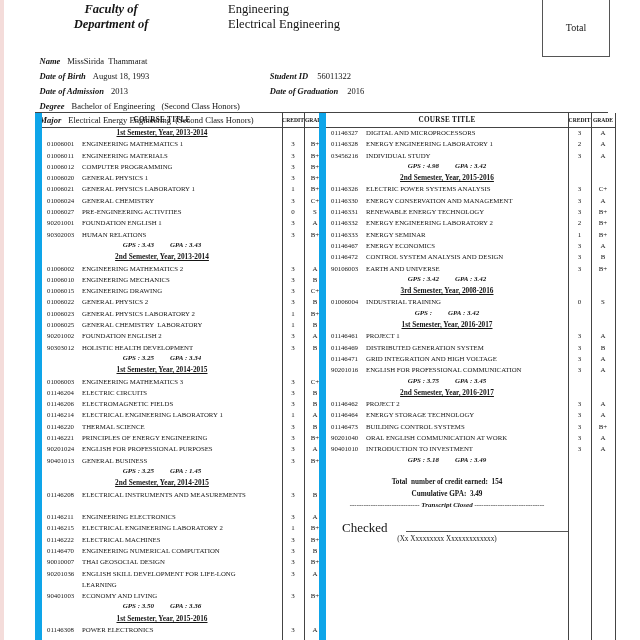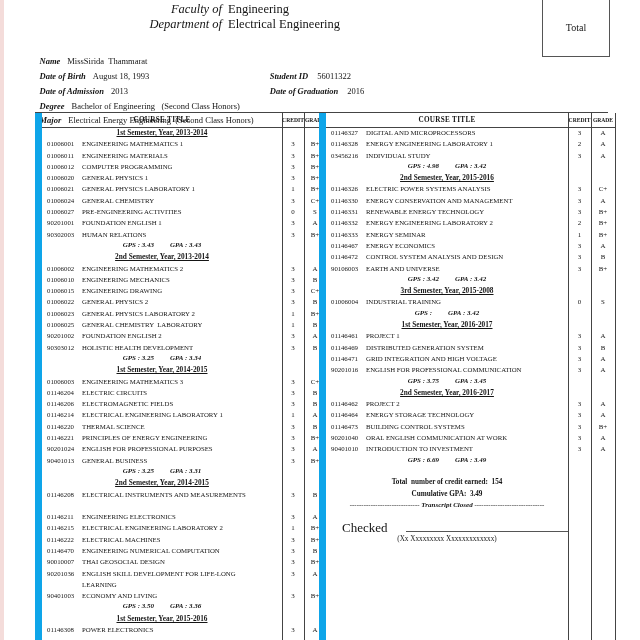--- a/index.html
+++ b/index.html
@@ -4,21 +4,21 @@
 <style>
   html,body{margin:0;padding:0;}
   body{width:640px;height:640px;background:#fff;overflow:hidden;
        font-family:"Liberation Serif","DejaVu Serif",serif;color:#151515;}
   .page{position:absolute;left:0;top:0;width:640px;height:640px;background:#fff;}
   .edge-strip{position:absolute;left:0;top:0;width:4px;height:640px;background:#f4dcda;}
 
   
   .doc-header{position:absolute;left:0;top:2px;width:460px;}
   .h-line{display:flex;line-height:15px;font-size:12.5px;}
-  .h-label{flex:0 0 222px;text-align:right;font-weight:normal;font-style:italic;}
+  .h-label{flex:0 0 222px;text-align:center;font-weight:bold;font-style:italic;}
   .h-value{padding-left:6px;white-space:pre;}
   .photo-box{position:absolute;left:542px;top:-2px;width:66px;height:57px;
              border:1px solid #555;display:flex;align-items:center;justify-content:center;
              font-size:10px;background:#fff;}
 
   
   .info-line{position:absolute;left:31px;font-size:8.5px;line-height:12px;white-space:pre;}
   .i-label{font-weight:bold;font-style:italic;margin-right:7px;}
   .i-pair2{position:absolute;left:257px;top:0;white-space:pre;}
   .info-line .i-pair2 .i-label{margin-right:9px;}
@@ -343,21 +343,21 @@
             <div class="c-title">
               <span class="c-code">90401013</span>
               <span class="c-text">GENERAL BUSINESS</span>
             </div>
             <div class="c-credit">3</div>
             <div class="c-grade">B+</div>
           </div>
           <div class="trow t-gps">
             <div class="c-title">
               <span class="gps-part">GPS : 3.25</span>
-              <span class="gps-part gpa">GPA : 3.31</span>
+              <span class="gps-part gpa">GPA : 1.45</span>
             </div>
             <div class="c-credit"></div>
             <div class="c-grade"></div>
           </div>
           <div class="trow t-section">
             <div class="c-title">
               <span class="section-text">2nd Semester, Year, 2014-2015</span>
             </div>
             <div class="c-credit"></div>
             <div class="c-grade"></div>
@@ -578,21 +578,21 @@
           <div class="trow t-gps">
             <div class="c-title">
               <span class="gps-part">GPS : 3.42</span>
               <span class="gps-part gpa">GPA : 3.42</span>
             </div>
             <div class="c-credit"></div>
             <div class="c-grade"></div>
           </div>
           <div class="trow t-section">
             <div class="c-title">
-              <span class="section-text">3rd Semester, Year, 2015-2008</span>
+              <span class="section-text">3rd Semester, Year, 2008-2016</span>
             </div>
             <div class="c-credit"></div>
             <div class="c-grade"></div>
           </div>
           <div class="trow t-course">
             <div class="c-title">
               <span class="c-code">01006004</span>
               <span class="c-text">INDUSTRIAL TRAINING</span>
             </div>
             <div class="c-credit">0</div>
@@ -695,21 +695,21 @@
           <div class="trow t-course">
             <div class="c-title">
               <span class="c-code">90401010</span>
               <span class="c-text">INTRODUCTION TO INVESTMENT</span>
             </div>
             <div class="c-credit">3</div>
             <div class="c-grade">A</div>
           </div>
           <div class="trow t-gps">
             <div class="c-title">
-              <span class="gps-part">GPS : 6.69</span>
+              <span class="gps-part">GPS : 5.18</span>
               <span class="gps-part gpa">GPA : 3.49</span>
             </div>
             <div class="c-credit"></div>
             <div class="c-grade"></div>
           </div>
           <div class="trow t-blank">
             <div class="c-title"></div>
             <div class="c-credit"></div>
             <div class="c-grade"></div>
           </div>

